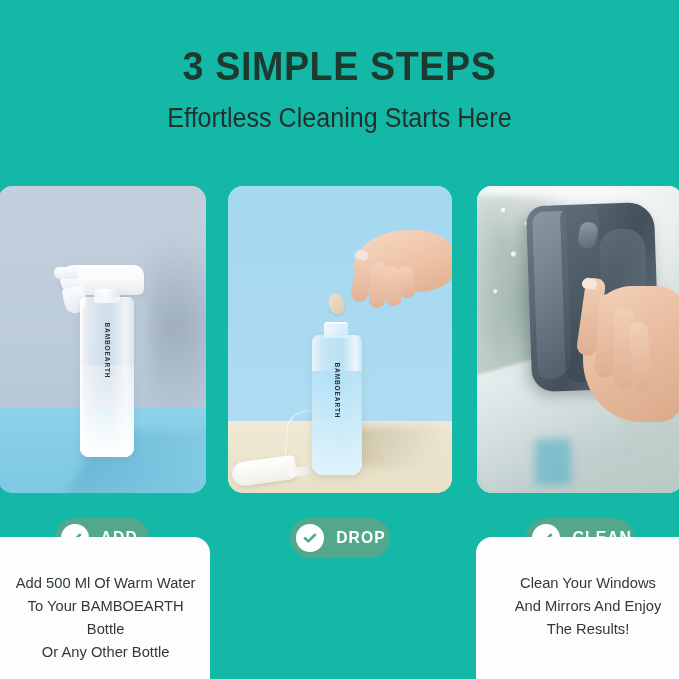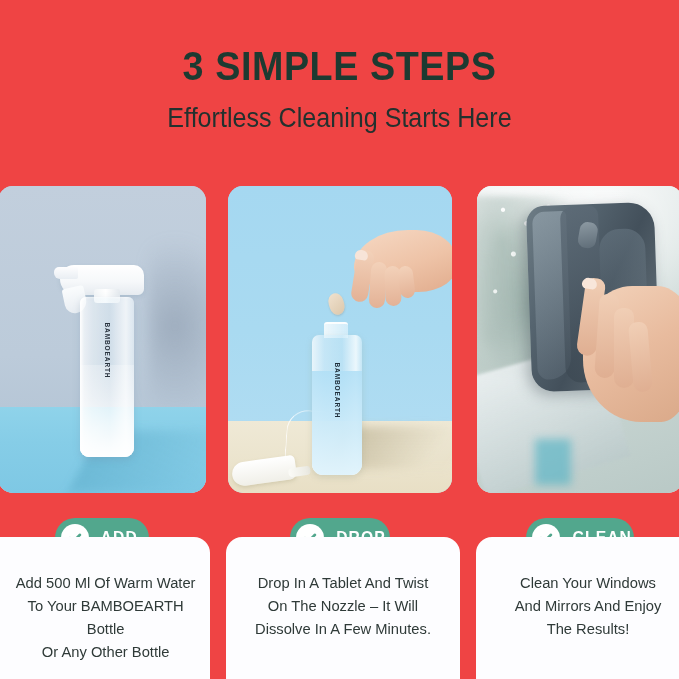--- a/index.html
+++ b/index.html
@@ -11,21 +11,21 @@
     height: 679px;
     overflow: hidden;
     background: #eceefb;
     font-family: "Liberation Sans", sans-serif;
     -webkit-font-smoothing: antialiased;
   }
   .page {
     position: relative;
     width: 679px;
     height: 679px;
-    background: #ef4444;
+    background: #14b8a6;
   }
 
   
   .header {
     position: absolute;
     top: 0; left: 0;
     width: 679px;
     height: 176px;
     text-align: center;
   }
@@ -506,25 +506,20 @@
     </div>
 
   </div>
 
   <div class="cards">
     <div class="card c1">
       <p class="ctext">Add 500 Ml Of Warm Water
 To Your BAMBOEARTH Bottle
 Or Any Other Bottle</p>
     </div>
-    <div class="card c2">
-      <p class="ctext">Drop In A Tablet And Twist
-On The Nozzle – It Will
-Dissolve In A Few Minutes.</p>
-    </div>
     <div class="card c3">
       <p class="ctext">Clean Your Windows
 And Mirrors And Enjoy
 The Results!</p>
     </div>
   </div>
 
 </div>
 
 </body></html>

